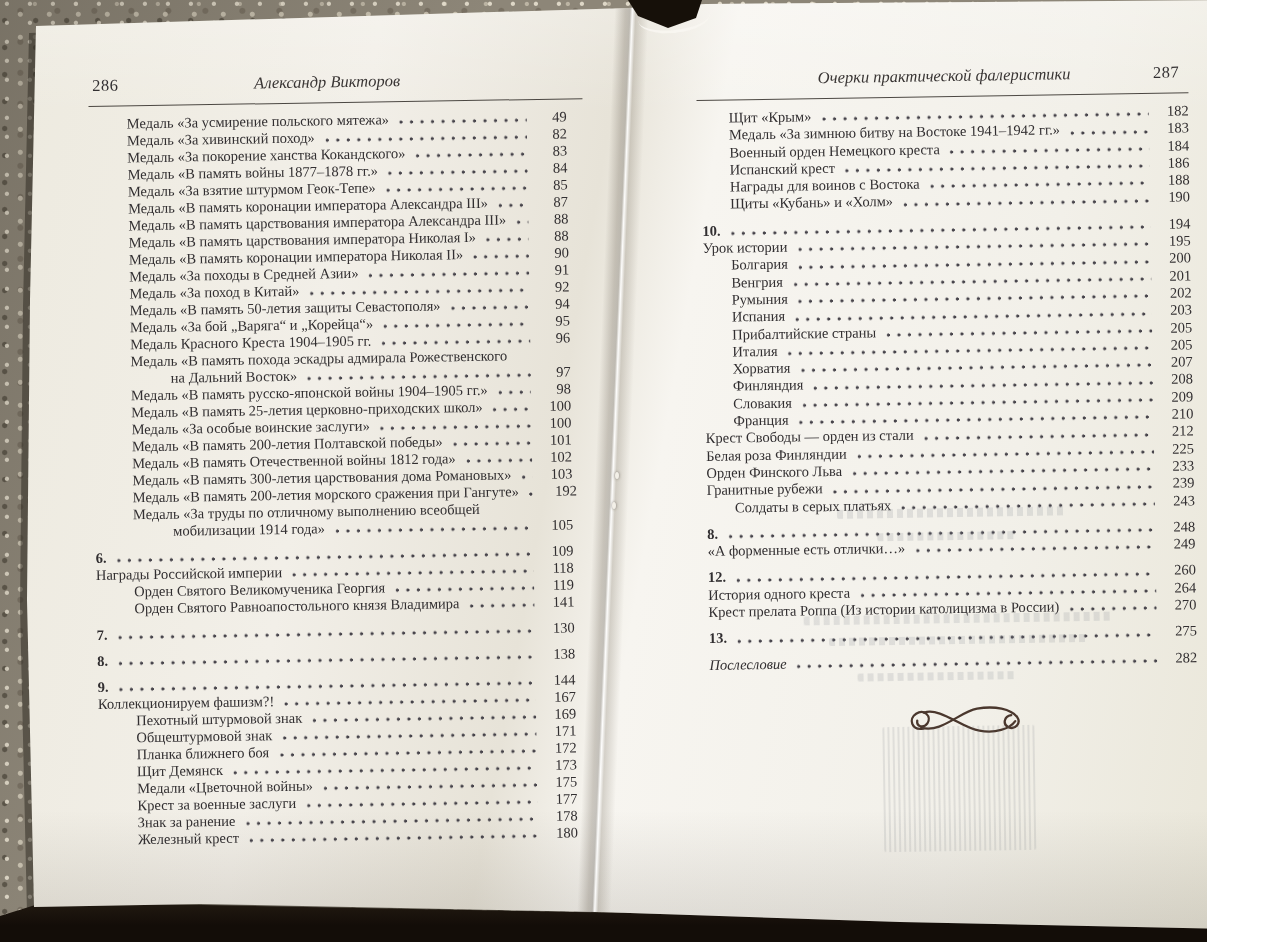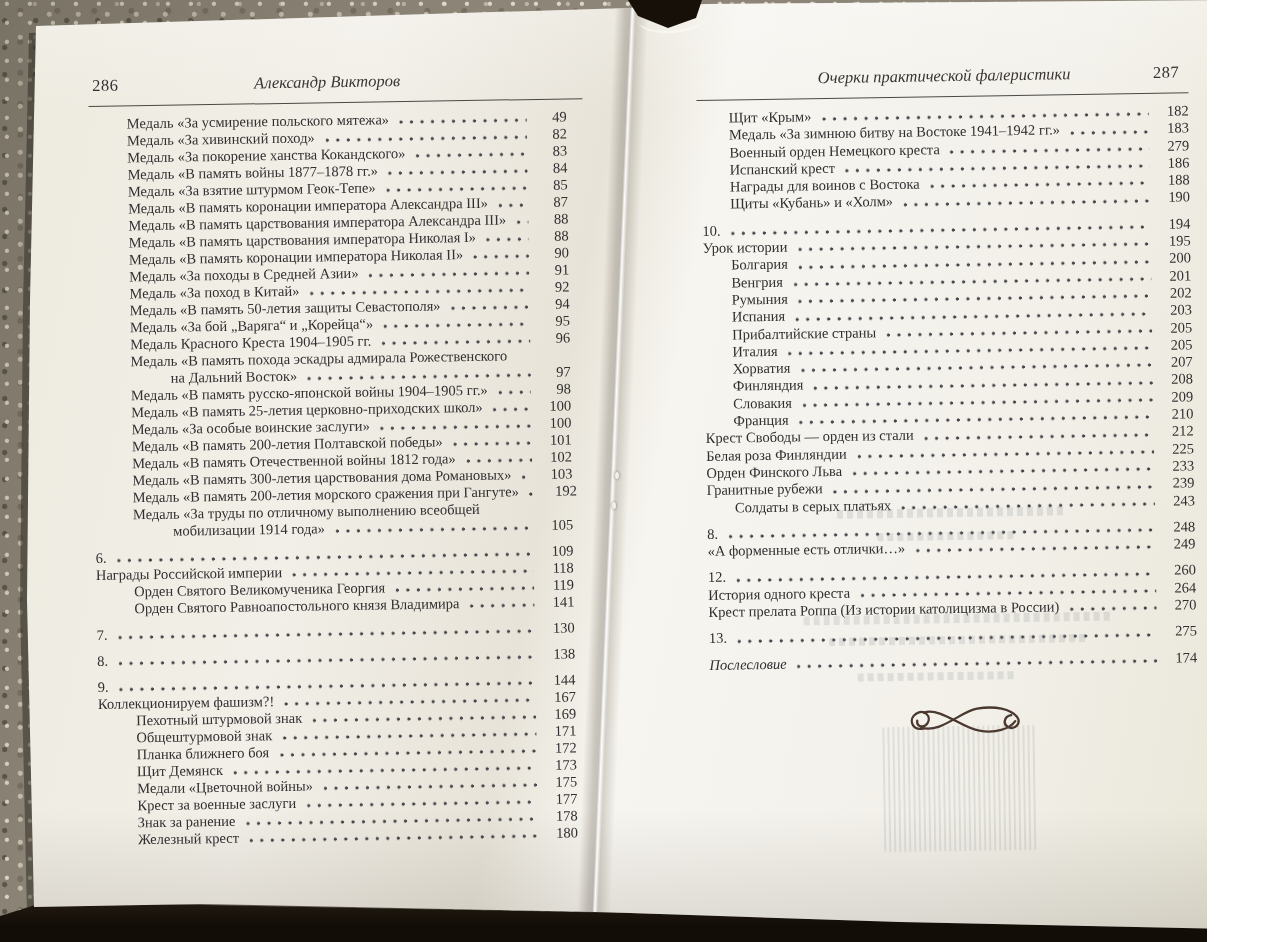--- a/index.html
+++ b/index.html
@@ -49,21 +49,21 @@
   .pgnum.ln{left:4px;}
   .pgnum.rn{right:9px;}
   .running{position:absolute;left:50%;transform:translateX(-50%);font-style:italic;white-space:nowrap;color:#393534;}
   .rule{height:0;border-bottom:1.6px solid #4b4742;margin-top:4px;margin-right:-16px;}
   .page-content.right .rule{margin-right:0;margin-left:-4px;}
 
   .toc{margin-top:9px;font-size:14.5px;}
   .row{display:flex;align-items:baseline;line-height:17px;white-space:nowrap;}
   .page-content.right .row{line-height:17.3px;}
   .row.gap{margin-top:9px;}
-  .row.bold .lbl{font-weight:normal;}
+  .row.bold .lbl{font-weight:bold;}
   .row.italic .lbl{font-style:italic;}
   .page-content.left .lv1{padding-left:38px;}
   .page-content.left .lv2{padding-left:78px;}
   .page-content.right .lv1{padding-left:28px;}
   .lbl{flex:0 0 auto;}
   .leader{flex:1 1 14px;min-width:8px;align-self:flex-end;height:6px;margin:0 6px 3px 10px;
     background-image:radial-gradient(circle at 2.2px 3px, #46434a 1.25px, rgba(0,0,0,0) 1.9px);
     background-size:10.5px 6px;background-repeat:repeat-x;}
   .pg{flex:0 0 34px;text-align:right;}
 
@@ -321,21 +321,21 @@
             <span class="pg">182</span>
           </div>
           <div class="row lv1">
             <span class="lbl">Медаль «За зимнюю битву на Востоке 1941–1942 гг.»</span>
             <span class="leader"></span>
             <span class="pg">183</span>
           </div>
           <div class="row lv1">
             <span class="lbl">Военный орден Немецкого креста</span>
             <span class="leader"></span>
-            <span class="pg">279</span>
+            <span class="pg">184</span>
           </div>
           <div class="row lv1">
             <span class="lbl">Испанский крест</span>
             <span class="leader"></span>
             <span class="pg">186</span>
           </div>
           <div class="row lv1">
             <span class="lbl">Награды для воинов с Востока</span>
             <span class="leader"></span>
             <span class="pg">188</span>
@@ -456,21 +456,21 @@
             <span class="pg">270</span>
           </div>
           <div class="row lv0 bold gap">
             <span class="lbl">13.</span>
             <span class="leader"></span>
             <span class="pg">275</span>
           </div>
           <div class="row lv0 italic gap">
             <span class="lbl">Послесловие</span>
             <span class="leader"></span>
-            <span class="pg">174</span>
+            <span class="pg">282</span>
           </div>
         </div>
 
       <svg class="ornament" width="122" height="40" viewBox="0 0 122 40">
         <g fill="none" stroke="#4a372d" stroke-width="2.3" stroke-linecap="round">
           <path d="M16 28 C4 30 1 18 9 13 C17 8 25 16 20 23 C16 28 9 26 10 20"></path>
           <path d="M14 27 C34 33 52 12 70 9 C88 6 104 10 110 18 C114 24 108 31 101 28 C95 25 97 17 104 16"></path>
           <path d="M17 12 C34 7 54 28 72 31 C88 34 102 30 108 22"></path>
         </g>
       </svg>

